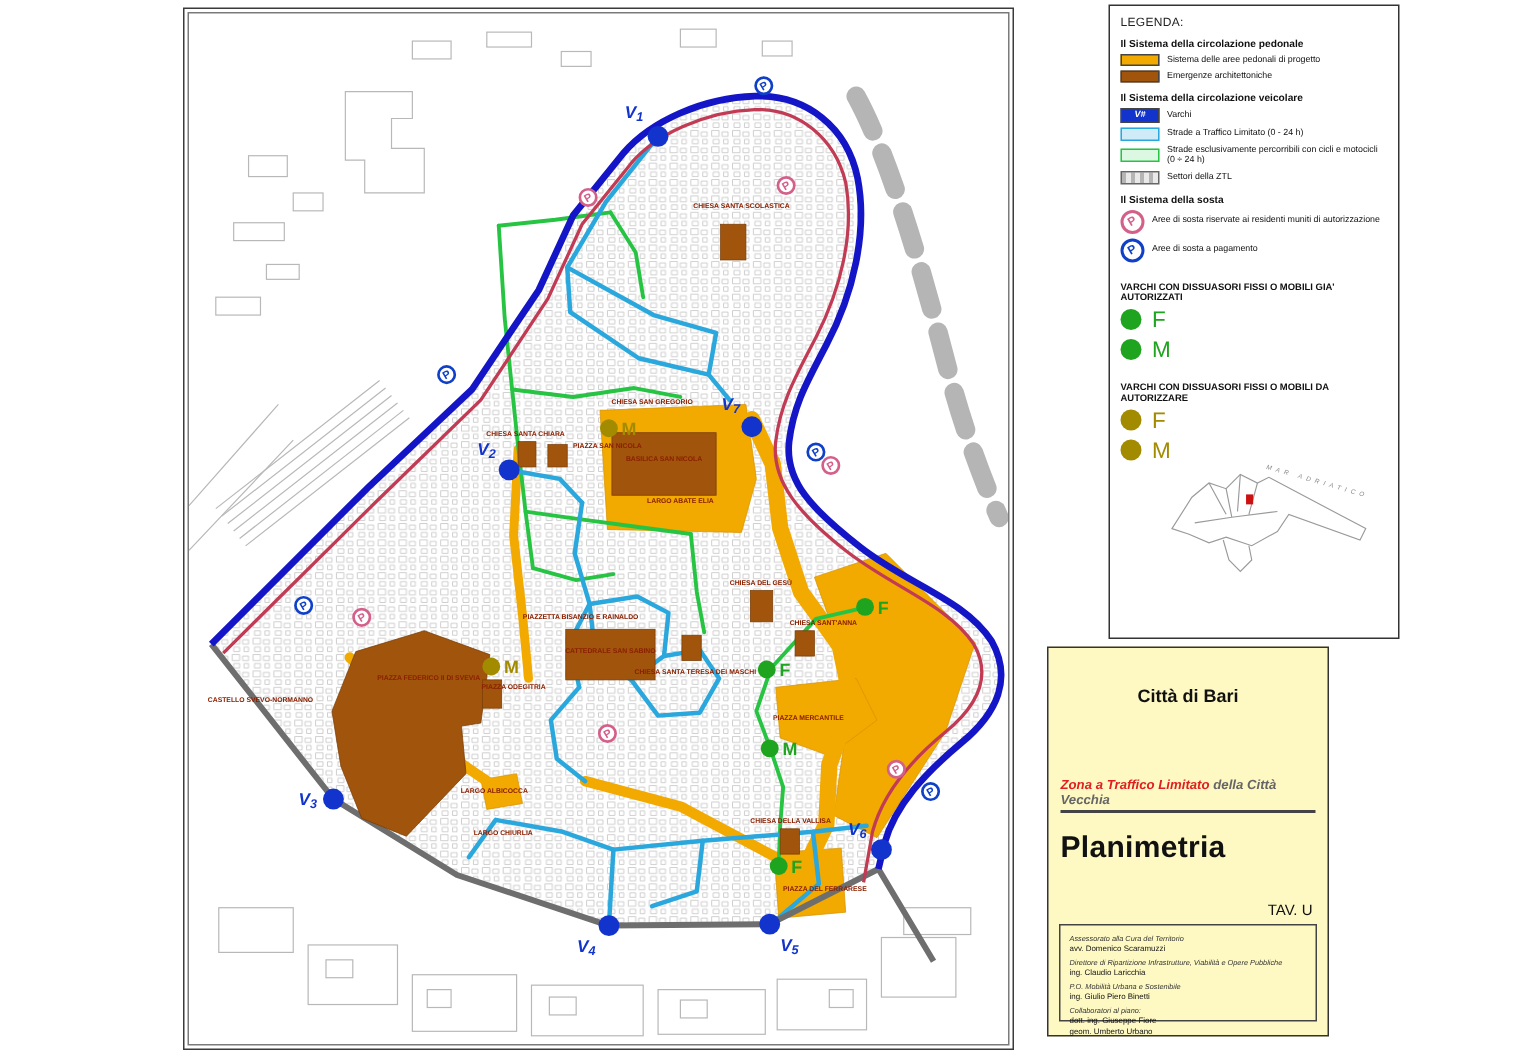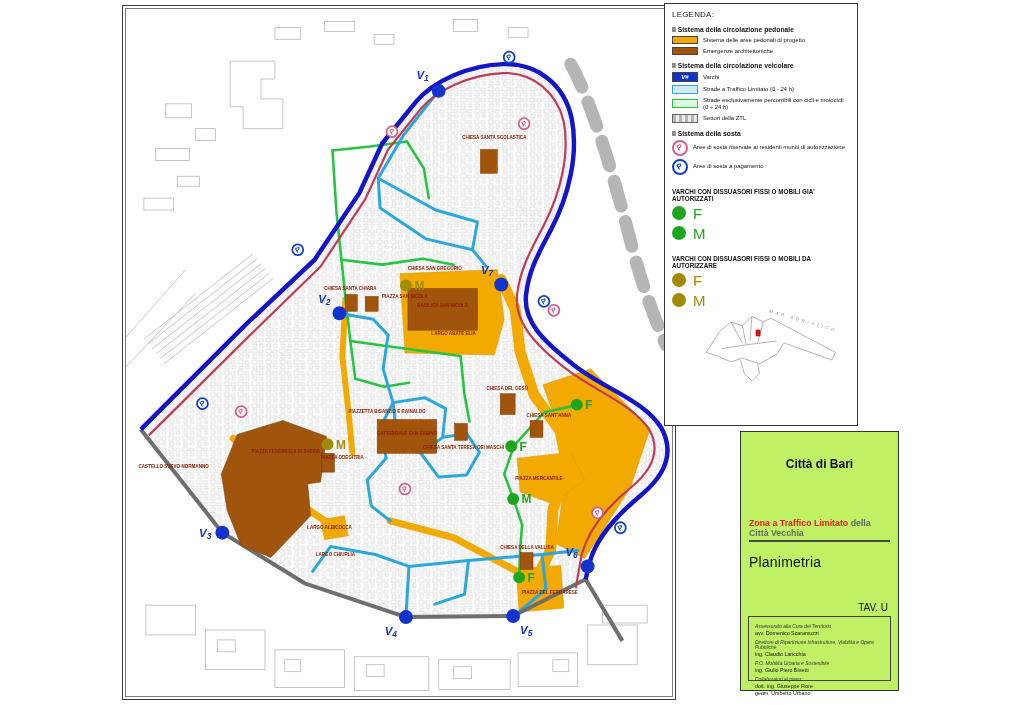--- a/index.html
+++ b/index.html
@@ -7,21 +7,21 @@
        font-family:"Liberation Sans", sans-serif;}
   .sheet{position:absolute;inset:0;}
 
   
   .map-frame{position:absolute;left:122px;top:5px;width:554px;height:695px;
              border:1px solid #3a3a3a;box-sizing:border-box;padding:2px;background:#fff;}
   .map-inner{width:100%;height:100%;border:1.6px solid #7a7a7a;box-sizing:border-box;position:relative;}
   .map-inner svg{position:absolute;inset:0;width:100%;height:100%;}
 
   
-  .legend{position:absolute;left:664px;top:3px;width:194px;height:423px;border:1px solid #333;
+  .legend{position:absolute;left:739px;top:3px;width:194px;height:423px;border:1px solid #333;
           box-sizing:border-box;padding:6px 7px;background:#fff;}
   .lg-title{font-size:8px;color:#222;margin-bottom:3px;letter-spacing:.2px;}
   .lg-sec-h{font-size:6.8px;font-weight:bold;color:#111;margin:7px 0 3px;}
   .lg-row{display:flex;align-items:center;gap:5px;margin:3px 0;}
   .sw{width:26px;height:8px;border:1px solid #444;box-sizing:border-box;flex:0 0 auto;}
   .sw.pedestrian-area{background:#F2A900;}
   .sw.architectural-emergency{background:#A0540C;}
   .sw.varco{background:#1334CC;height:10px;color:#fff;font-size:6px;font-weight:bold;font-style:italic;
             display:flex;align-items:center;justify-content:center;}
   .sw.ztl-street{background:#CFEBF8;border:1.6px solid #2AA7DC;height:9px;}
@@ -33,27 +33,27 @@
   .picon i{font-style:normal;transform:rotate(-30deg);display:block;}
   .lg-label{font-size:5.9px;color:#111;line-height:1.15;}
   .vg-h{font-size:6.3px;font-weight:bold;color:#111;margin:13px 0 3px;}
   .vg-row{display:flex;align-items:center;gap:7px;margin:3px 0;height:17px;}
   .vg-dot{width:14px;height:14px;border-radius:50%;flex:0 0 auto;}
   .vg-letter{font-size:15px;font-weight:500;}
   .inset{position:absolute;left:28px;top:286px;width:152px;height:102px;}
   .inset svg{width:100%;height:100%;}
 
   
-  .titleblock{position:absolute;left:740px;top:431px;width:159px;height:260px;border:1.2px solid #333;
-              box-sizing:border-box;background:#bef264;}
+  .titleblock{position:absolute;left:698px;top:431px;width:188px;height:260px;border:1.2px solid #333;
+              box-sizing:border-box;background:#fef9c3;}
   .tb-city{text-align:center;margin-top:25px;font-size:12px;font-weight:bold;color:#111;}
-  .tb-sub{margin:47px 8px 12px;font-size:8.8px;font-weight:bold;border-bottom:2px solid #444;padding-bottom:2px;}
+  .tb-sub{margin:47px 8px 12px;font-size:8.8px;font-weight:bold;border-bottom:2px solid #444;padding-bottom:2px;font-style:italic;}
   .tb-red{color:#E02020;}
   .tb-rest{color:#666;}
-  .tb-main{margin:6px 8px 0;font-size:14px;font-weight:normal;color:#111;letter-spacing:.2px;}
+  .tb-main{margin:6px 8px 0;font-size:20px;font-weight:bold;color:#111;letter-spacing:.2px;}
   .tb-tav{position:absolute;right:10px;top:170px;font-size:10px;font-weight:normal;color:#111;}
   .tb-credits{position:absolute;left:7px;right:7px;top:184px;bottom:9px;border:1px solid #444;padding:3px 6px;}
   .cr-role{font-size:4.9px;font-style:italic;color:#333;margin-top:4px;}
   .cr-name{font-size:5.3px;color:#111;margin-top:1px;}
 </style>
 </head>
 <body>
 
 <div class="sheet">
 

